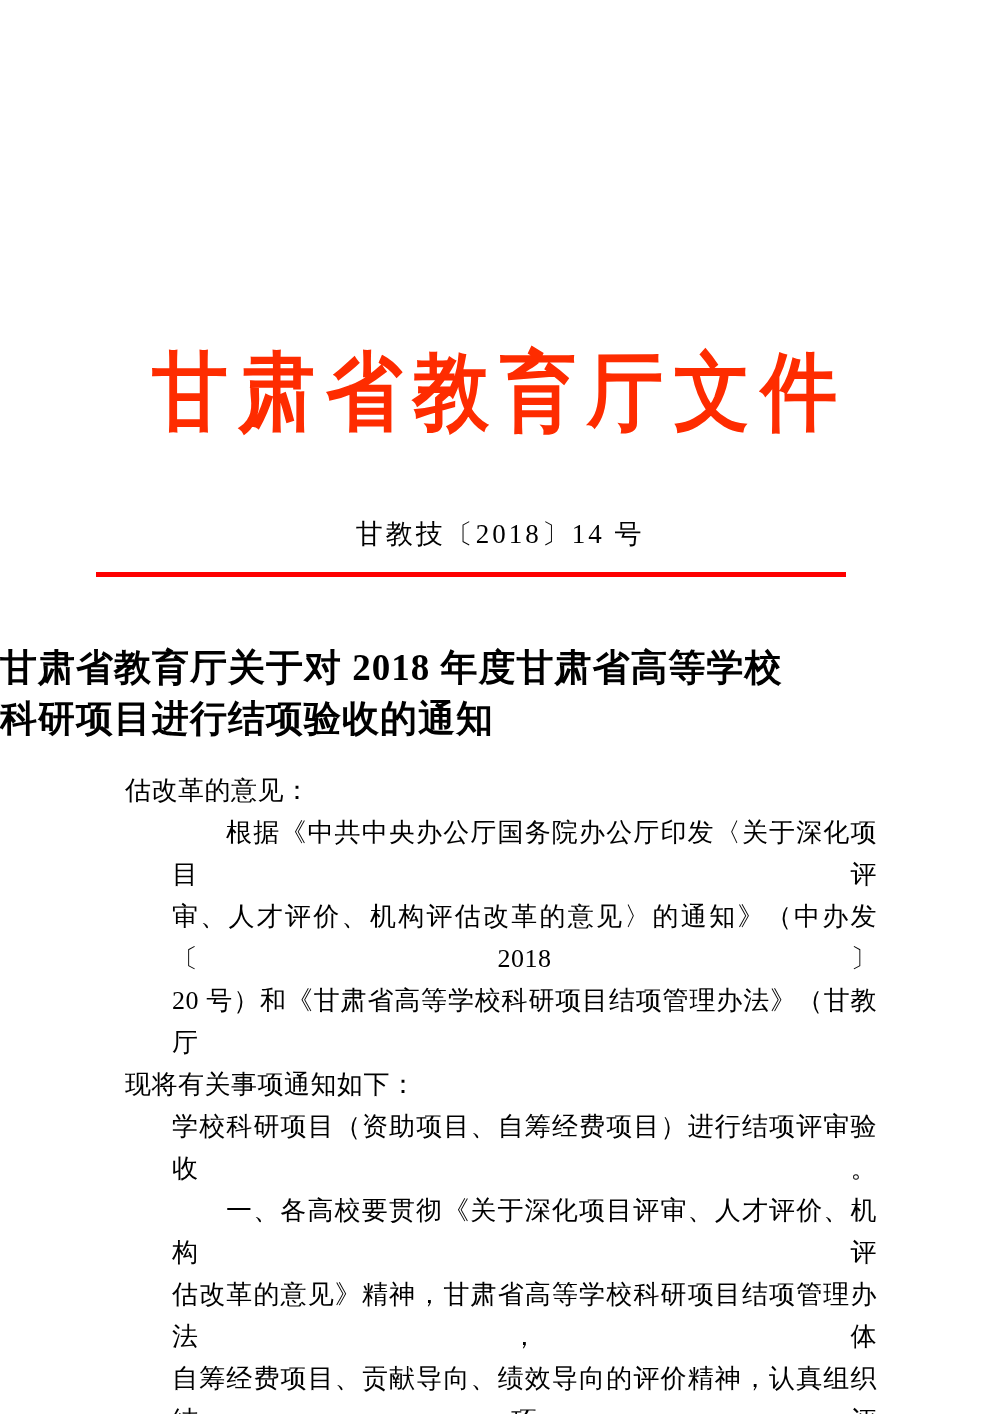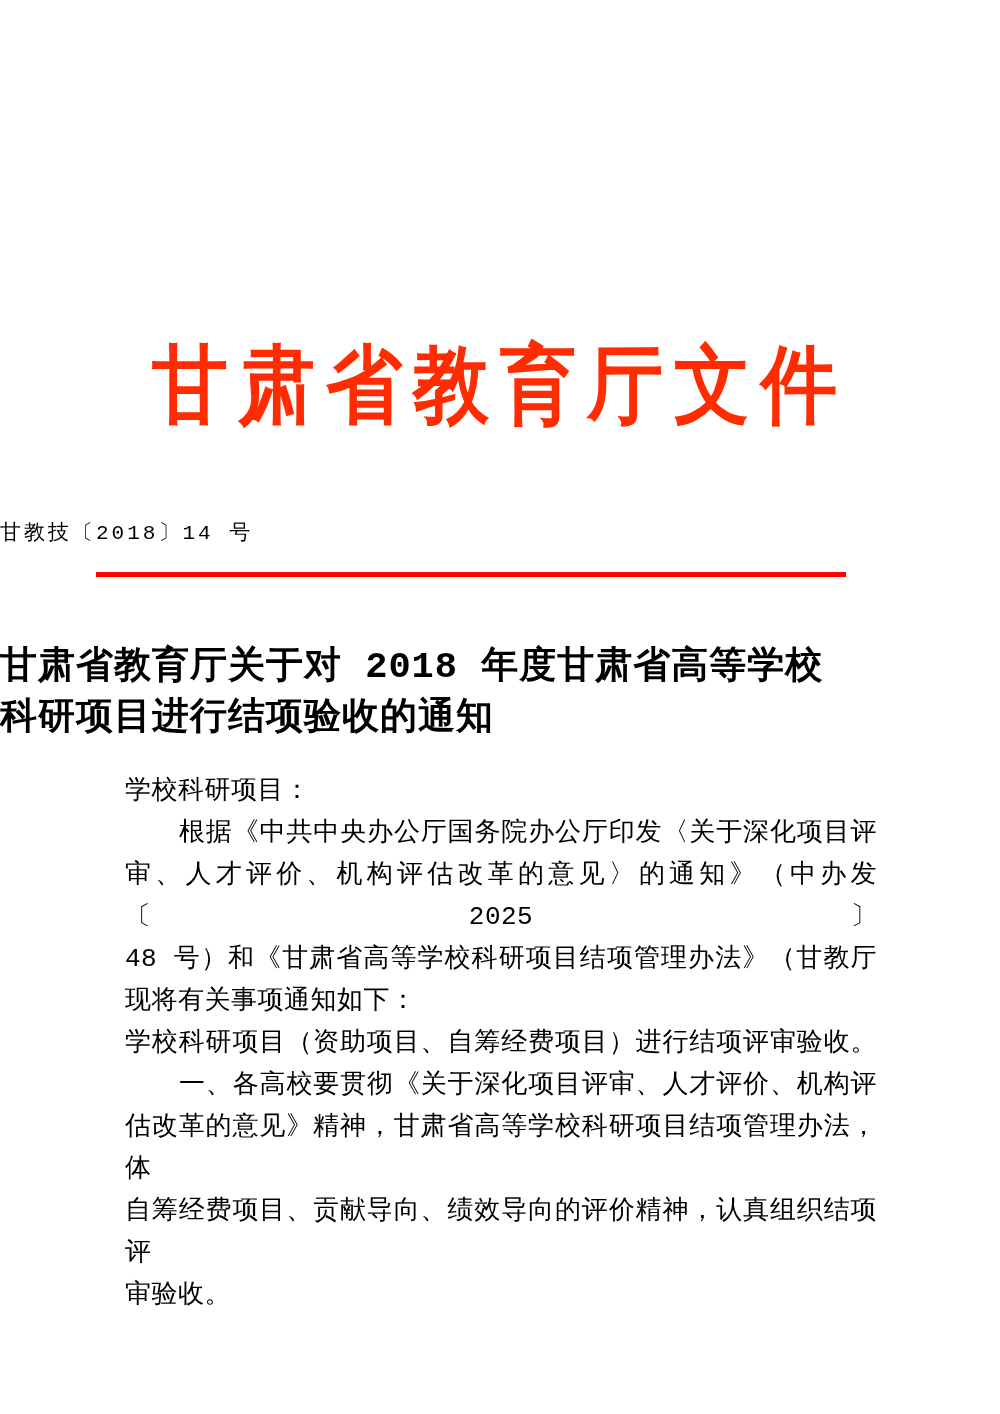--- a/index.html
+++ b/index.html
@@ -6,21 +6,21 @@
     margin: 0;
     padding: 0;
     background: #ffffff;
   }
   .page {
     position: relative;
     width: 1000px;
     height: 1414px;
     background: #ffffff;
     overflow: hidden;
-    font-family: Liberation Mono, monospace;
+    font-family: Liberation Serif, serif;
     color: #000000;
   }
   .agency-title {
     position: absolute;
     top: 336px;
     left: 0;
     width: 100%;
     text-align: center;
     font-size: 76px;
     font-weight: bold;
@@ -28,21 +28,22 @@
     line-height: 100px;
     transform: scaleY(1.12);
     transform-origin: center top;
     white-space: nowrap;
   }
   .doc-number {
     position: absolute;
     top: 516px;
     left: 0;
     width: 100%;
-    font-size: 21px;
+    text-align: center;
+    font-size: 27px;
     letter-spacing: 3px;
     line-height: 36px;
   }
   .red-rule {
     position: absolute;
     top: 572px;
     left: 96px;
     width: 750px;
     height: 5px;
   }
@@ -67,20 +68,21 @@
   }
   .body-text .line {
     white-space: nowrap;
     text-align: left;
   }
   .body-text .line.fill {
     white-space: normal;
     text-align: justify;
     text-align-last: justify;
     text-justify: inter-character;
+    margin-left: 47px;
   }
   .body-text .line.indent {
     text-indent: 54px;
   }
 </style>
 </head>
 <body>
 
 <div class="page">
 
@@ -89,24 +91,24 @@
   <div class="doc-number">甘教技〔2018〕14 号</div>
 
   <div class="red-rule" style="background: rgb(254, 0, 0);"></div>
 
   <div class="notice-title">
     <div>甘肃省教育厅关于对 2018 年度甘肃省高等学校</div>
     <div>科研项目进行结项验收的通知</div>
   </div>
 
   <div class="body-text">
-      <div class="line">学校科研项目：</div>
+      <div class="line">估改革的意见：</div>
       <div class="line fill indent">根据《中共中央办公厅国务院办公厅印发〈关于深化项目评</div>
-      <div class="line fill">审、人才评价、机构评估改革的意见〉的通知》（中办发〔2025〕</div>
-      <div class="line fill">48 号）和《甘肃省高等学校科研项目结项管理办法》（甘教厅</div>
+      <div class="line fill">审、人才评价、机构评估改革的意见〉的通知》（中办发〔2018〕</div>
+      <div class="line fill">20 号）和《甘肃省高等学校科研项目结项管理办法》（甘教厅</div>
       <div class="line">现将有关事项通知如下：</div>
       <div class="line fill">学校科研项目（资助项目、自筹经费项目）进行结项评审验收。</div>
       <div class="line fill indent">一、各高校要贯彻《关于深化项目评审、人才评价、机构评</div>
       <div class="line fill">估改革的意见》精神，甘肃省高等学校科研项目结项管理办法，体</div>
       <div class="line fill">自筹经费项目、贡献导向、绩效导向的评价精神，认真组织结项评</div>
       <div class="line">审验收。</div>
     </div>
 
 </div>
 

